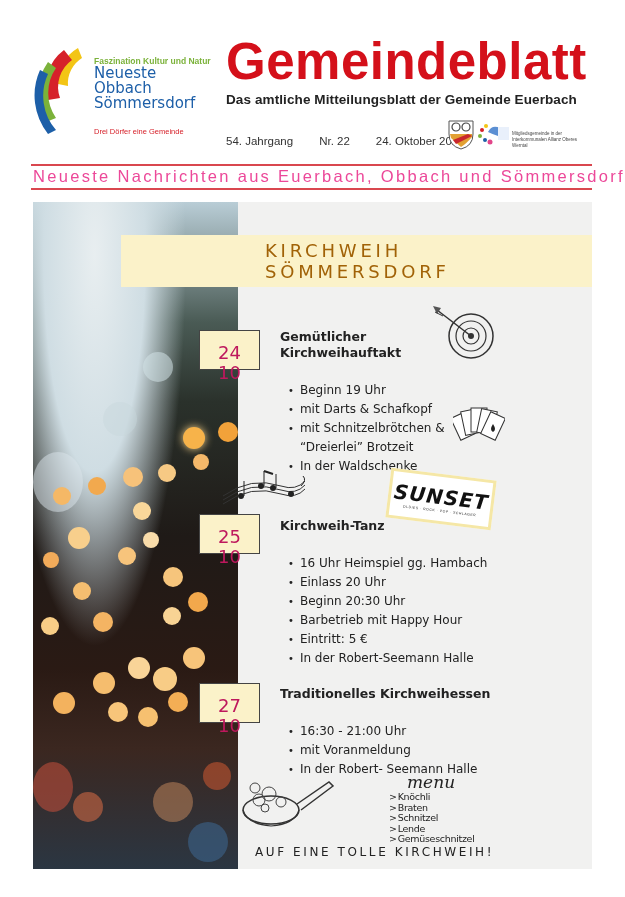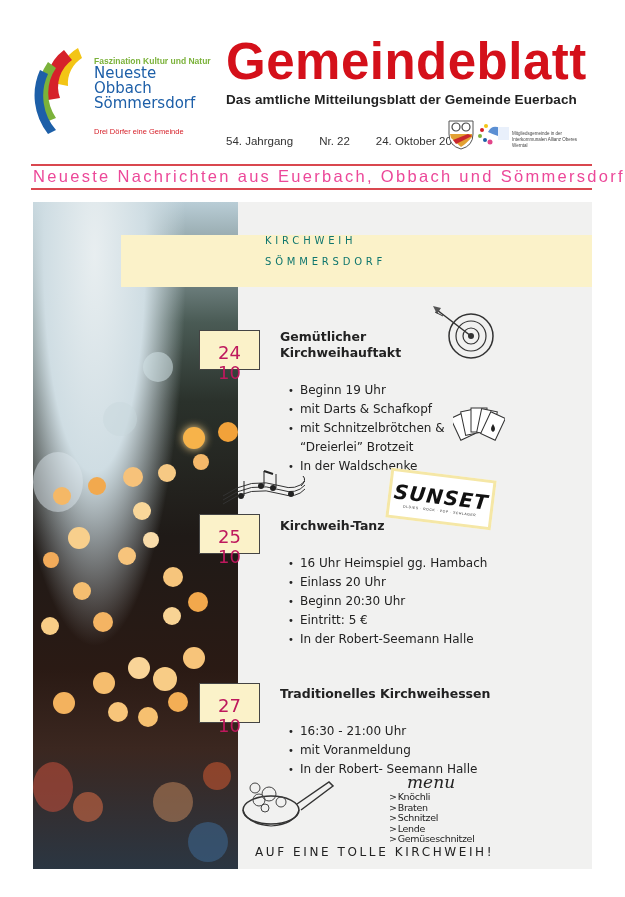--- a/index.html
+++ b/index.html
@@ -30,21 +30,21 @@
 
   
   .poster { position: absolute; left: 33px; top: 202px; width: 559px; height: 667px; background: #f1f1f0; overflow: hidden; }
   .photo { position: absolute; left: 0; top: 0; width: 205px; height: 667px; overflow: hidden;
     background:
       radial-gradient(ellipse at 30% 8%, #e8eef0 0%, #cfdde3 25%, transparent 45%),
       linear-gradient(180deg, #b9cdd6 0%, #4a5b55 18%, #2a312b 30%, #1f1a17 50%, #2a1a14 70%, #3b2720 82%, #2b3642 100%);
   }
   .bokeh { position: absolute; border-radius: 50%; }
   .title-band { position: absolute; left: 88px; top: 33px; width: 471px; height: 52px; background: #fbf2c9; }
-  .poster-title { position: absolute; left: 232px; top: 28px; font-size: 10px; letter-spacing: 3.8px; color: #0f766e; line-height: 21px; font-family: "DejaVu Sans", sans-serif; }
+  .poster-title { position: absolute; left: 232px; top: 38px; font-size: 18px; letter-spacing: 3.8px; color: #a16207; line-height: 21px; font-family: "DejaVu Sans", sans-serif; }
 
   .date-box { position: absolute; left: 166px; width: 61px; height: 40px; background: #fbf2c9; border: 1.5px solid #444; text-align: center; padding-top: 12px; font-family: "DejaVu Sans", sans-serif; font-size: 18px; line-height: 20px; color: #be185d; }
 
   .event { position: absolute; left: 247px; font-family: "DejaVu Sans", sans-serif; color: #222; }
   .event-title { font-size: 12.5px; font-weight: bold; line-height: 16px; }
   .event-items { list-style: none; margin-left: 8px; margin-top: 20px; }
   .event-items li { font-size: 12px; line-height: 19px; white-space: nowrap; }
   .event-items li::before { content: "•"; margin-right: 6px; font-size: 10px; }
   .event-items li.cont::before { content: ""; margin-right: 12px; }
 
@@ -214,20 +214,21 @@
   <div class="date-box" style="top:312px">
     <div>25</div>
     <div>10</div>
   </div>
   <div class="event" style="top:316px">
     <div class="event-title">Kirchweih-Tanz</div>
     <ul class="event-items">
       <li>16 Uhr Heimspiel gg. Hambach</li>
       <li>Einlass 20 Uhr</li>
       <li>Beginn 20:30 Uhr</li>
+      <li>Barbetrieb mit Happy Hour</li>
       <li>Eintritt: 5 €</li>
       <li>In der Robert-Seemann Halle</li>
     </ul>
   </div>
 
   <div class="date-box" style="top:481px">
     <div>27</div>
     <div>10</div>
   </div>
   <div class="event" style="top:484px">

